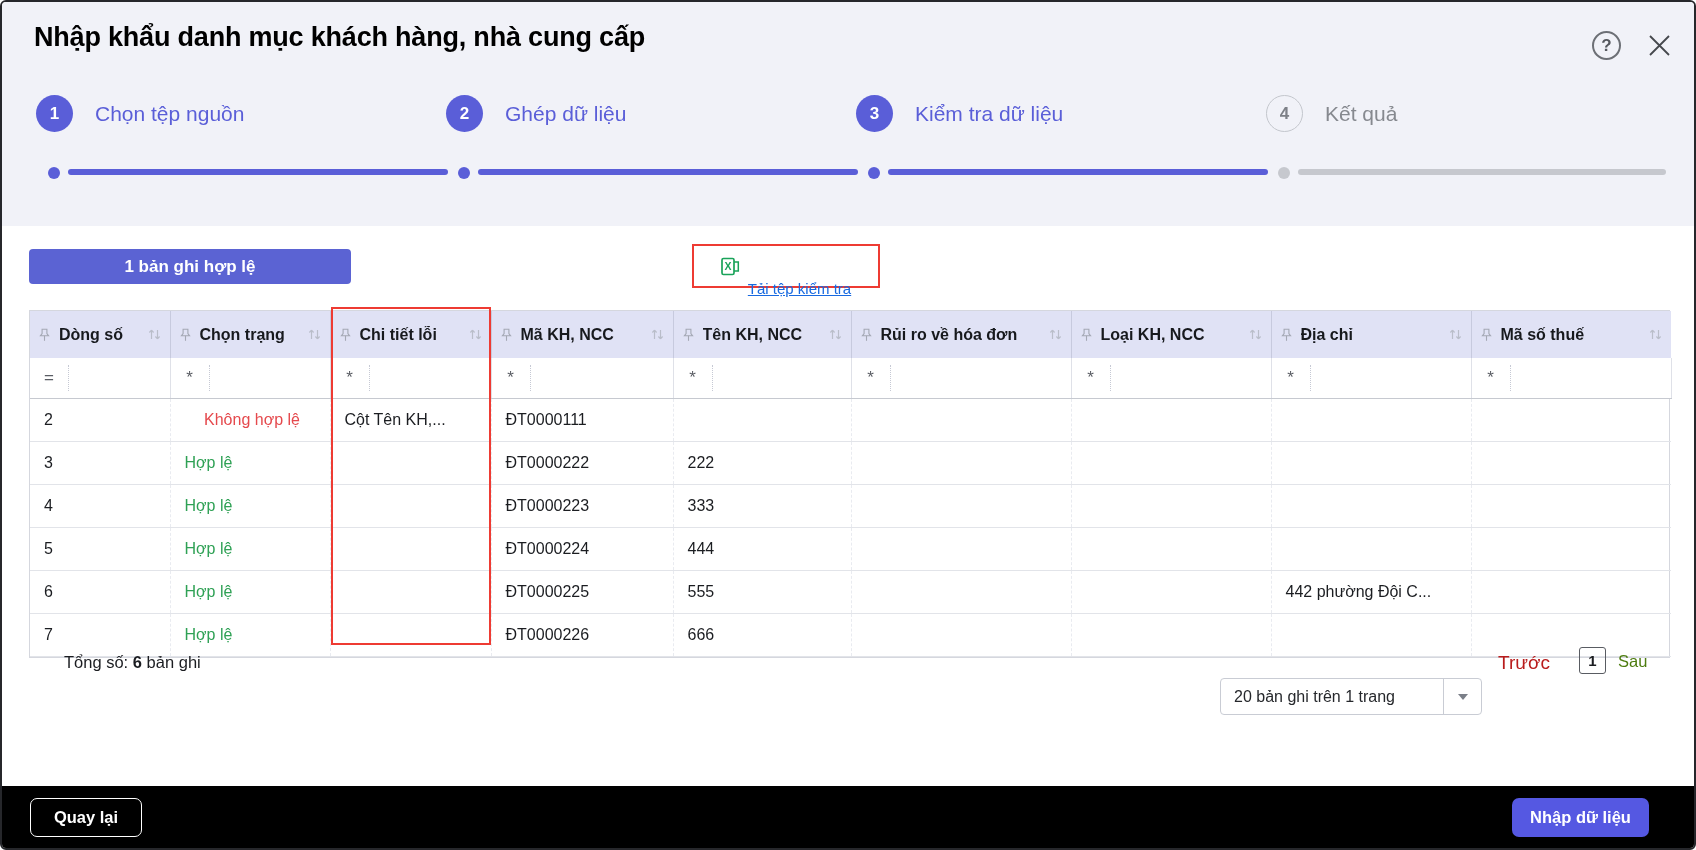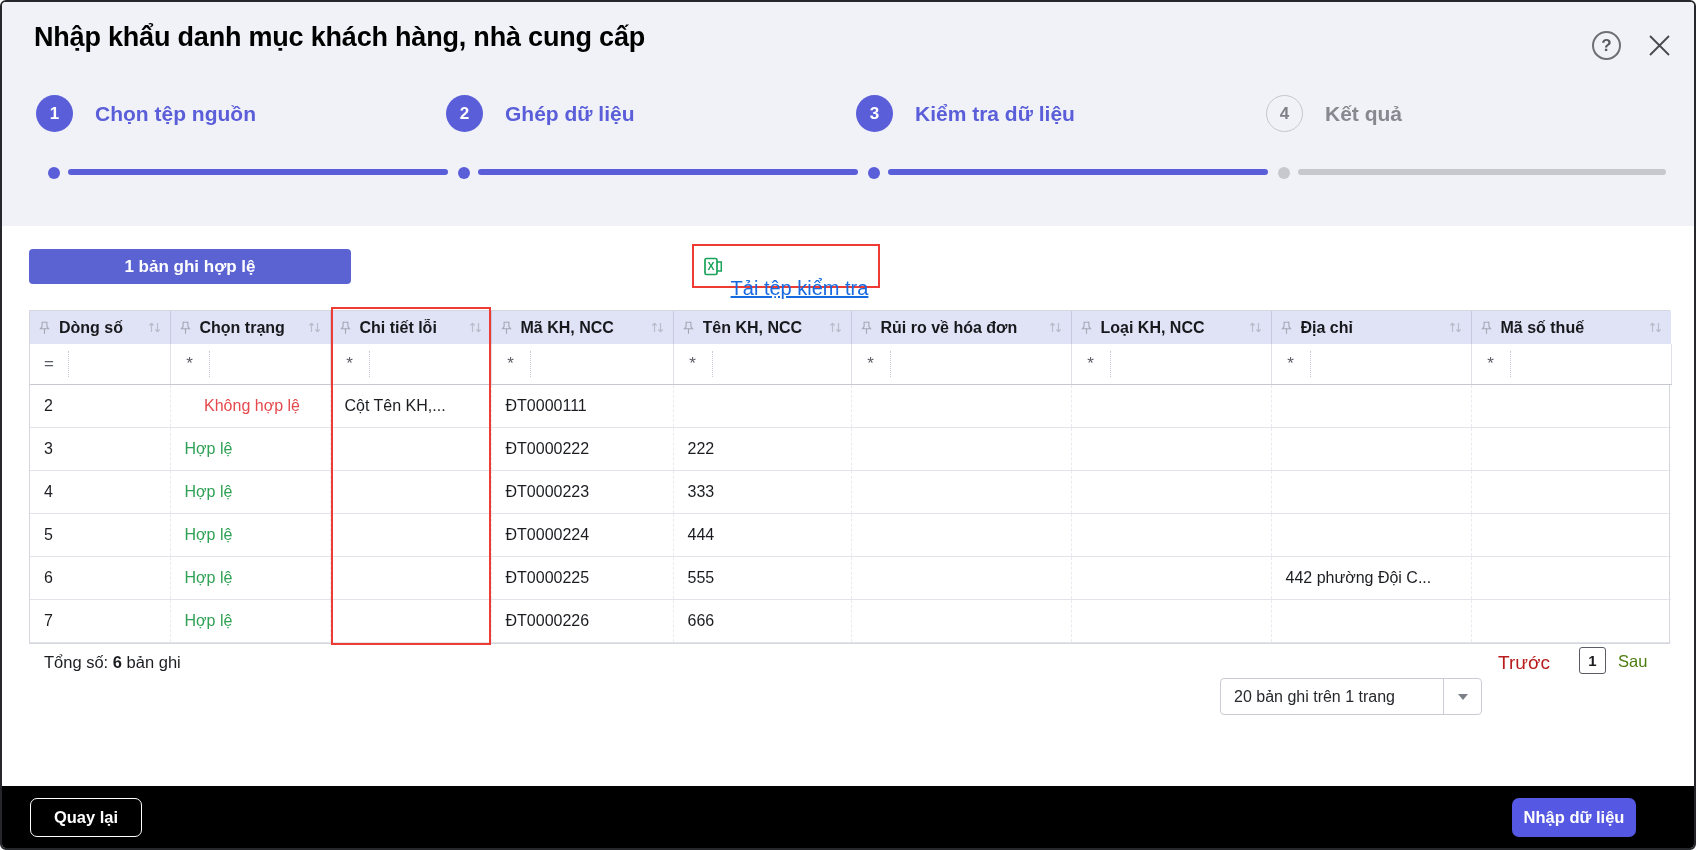--- a/index.html
+++ b/index.html
@@ -18,43 +18,43 @@
   }
   .close-btn { position: absolute; left: 1644px; top: 30px; width: 27px; height: 27px; cursor: pointer; }
   
   .step { position: absolute; top: 93px; display: flex; align-items: center; }
   .step-circle {
     width: 37px; height: 37px; border-radius: 50%; display: flex; align-items: center; justify-content: center;
     font-size: 17px; font-weight: 700; flex: 0 0 auto;
   }
   .step.active .step-circle { background: #5a5ed8; color: #fff; }
   .step.pending .step-circle { background: #f1f2f8; border: 1.5px solid #c3c6cc; color: #7d8087; }
-  .step-label { margin-left: 22px; font-size: 21px; font-weight: 700; }
+  .step-label { margin-left: 22px; font-size: 21px; font-weight: 400; }
   .step.active .step-label { color: #5a5ed8; }
   .step.pending .step-label { color: #86898f; }
   .track-dot { position: absolute; top: 165px; width: 12px; height: 12px; border-radius: 50%; }
   .track-seg { position: absolute; top: 167px; height: 6px; border-radius: 3px; }
   .purple { background: #5a5ed8; }
   .grayed  { background: #c6c8ce; }
   
   .badge {
     position: absolute; top: 247px; height: 35px; border-radius: 4px; color: #fff;
     font-weight: 700; font-size: 17px; display: flex; align-items: center; justify-content: center;
   }
   .badge-valid   { left: 27px;  width: 322px; background: #5b63d3; }
   .badge-invalid { left: 365px; width: 315px; background: #e26b60; }
   .linkbox {
     position: absolute; left: 690px; top: 242px; width: 188px; height: 44px;
     border: 2.5px solid #ee3b33; display: flex; align-items: center; justify-content: center; gap: 8px;
   }
-  .dl-link { color: #1769e0; font-size: 20px; text-decoration: underline; cursor: pointer; margin-top: 44px; }
+  .dl-link { color: #1769e0; font-size: 15px; text-decoration: underline; cursor: pointer; margin-top: 44px; }
   
   .table-wrap { position: absolute; left: 27px; top: 308px; width: 1641px; border: 1px solid #d5d7de; }
   table { border-collapse: collapse; table-layout: fixed; width: 100%; font-size: 16px; }
-  thead th { background: #e0e2f5; height: 33px; border-right: 1px solid #c7cade; padding: 0; font-weight: 700; color: #17191d; }
+  thead th { background: #e0e2f5; height: 47px; border-right: 1px solid #c7cade; padding: 0; font-weight: 700; color: #17191d; }
   thead th:last-child, td:last-child { border-right: none; }
   .th-inner { display: flex; align-items: center; height: 100%; padding: 0 8px 0 9px; }
   .th-label { margin-left: 9px; white-space: nowrap; overflow: hidden; }
   .sort-icon { margin-left: auto; display: flex; cursor: pointer; }
   .pin-icon { display: flex; cursor: pointer; }
   tr.filter-row td { height: 40px; background: #fff; border-bottom: 1px solid #c6c9d0; border-right: 1px solid #dfe1e8; padding: 0; }
   .f-inner { display: flex; align-items: center; height: 100%; }
   .f-op { width: 38px; text-align: center; color: #5a5d64; font-size: 17px; cursor: pointer; }
   .f-input { flex: 1; height: 26px; border-left: 1px dotted #c6c9d4; cursor: text; }
   tbody td {
@@ -62,21 +62,21 @@
     padding: 0 10px 0 14px; color: #1b1d21; white-space: nowrap; overflow: hidden;
   }
   td.status-valid { color: #2fa155; }
   td.status-invalid { color: #e5494d; text-align: center; }
   
   .col-highlight {
     position: absolute; left: 329px; top: 305px; width: 160px; height: 338px;
     border: 2.5px solid #ee3b33; pointer-events: none;
   }
   
-  .total { position: absolute; left: 42px; top: 651px; font-size: 16.5px; color: #1b1d21; }
+  .total { position: absolute; left: 62px; top: 651px; font-size: 16.5px; color: #1b1d21; }
   .total b { font-weight: 700; }
   .page-size {
     position: absolute; left: 1218px; top: 640px; width: 262px; height: 37px;
     border: 1px solid #c9ccd4; border-radius: 4px; display: flex; align-items: stretch; background: #fff; cursor: pointer; margin-top: 36px;
   }
   .psel-text { flex: 1; padding-left: 13px; font-size: 16px; color: #26282c; display: flex; align-items: center; }
   .psel-caret { width: 38px; border-left: 1px solid #c9ccd4; display: flex; align-items: center; justify-content: center; }
   .caret-down { width: 0; height: 0; border-left: 5.5px solid transparent; border-right: 5.5px solid transparent; border-top: 6.5px solid #7b7f88; }
   .pg-prev { position: absolute; left: 1496px; top: 650px; font-size: 19px; color: #b91c1c; cursor: default; }
   .pg-page {
@@ -86,21 +86,21 @@
   }
   .pg-next { position: absolute; left: 1616px; top: 650px; font-size: 16.5px; color: #4d7c0f; cursor: default; }
   
   .actionbar { position: absolute; left: 0; bottom: 0; width: 100%; height: 62px; background: #000; }
   .btn-back {
     position: absolute; left: 28px; top: 12px; width: 112px; height: 39px;
     background: transparent; border: 1.5px solid #fff; border-radius: 7px;
     color: #fff; font-weight: 700; font-size: 16.5px; font-family: "Liberation Sans", sans-serif; cursor: pointer;
   }
   .btn-import {
-    position: absolute; left: 1510px; top: 12px; width: 124px; height: 39px;
+    position: absolute; left: 1510px; top: 12px; width: 137px; height: 39px;
     background: #5558e2; border: none; border-radius: 7px;
     color: #fff; font-weight: 700; font-size: 16.5px; font-family: "Liberation Sans", sans-serif; cursor: pointer;
   }
 </style>
 </head>
 <body>
 
 <div class="window">
 
   <div class="topsec"></div>

